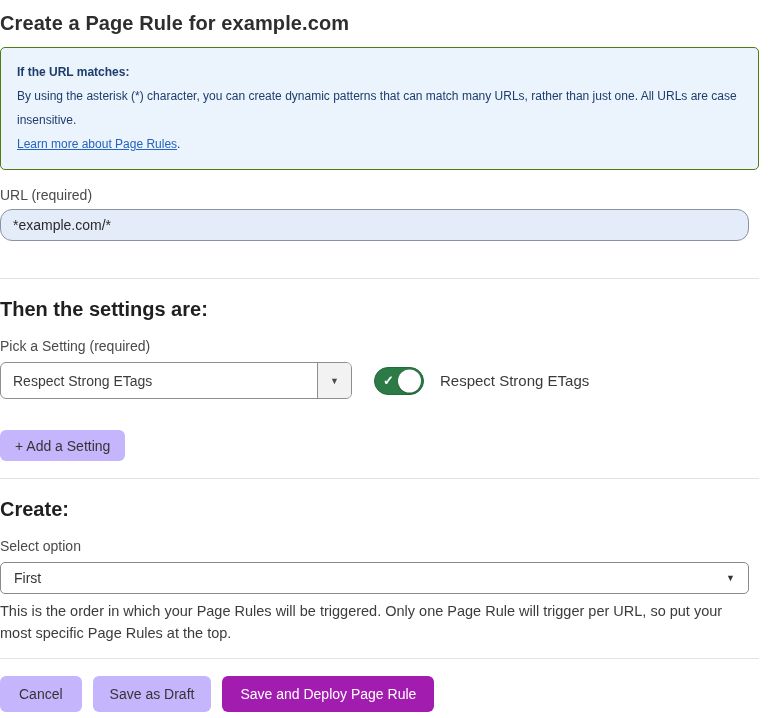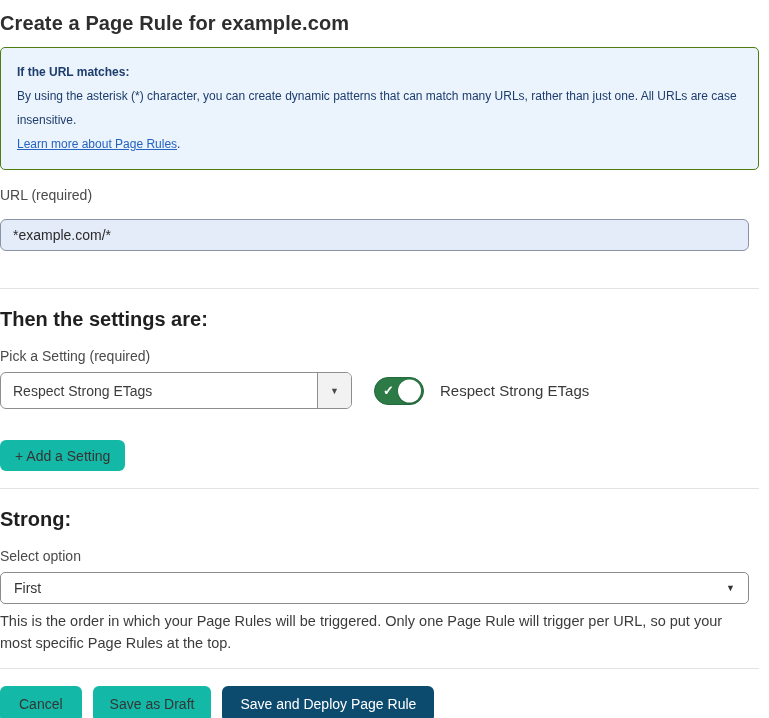--- a/index.html
+++ b/index.html
@@ -39,26 +39,26 @@
   }
   .info-link-suffix { color: #1d3d6d; }
 
   .field-label {
     font-size: 14px;
     color: #4a4a4a;
     margin-top: 17px;
   }
 
   .url-input {
-    margin-top: 16px;
+    margin-top: 6px;
     width: 749px;
     height: 32px;
     background: #e4ecfa;
     border: 1px solid #8a93a3;
-    border-radius: 6px;
+    border-radius: 12px;
     padding: 0 12px;
     font-size: 14px;
     color: #2a2a2a;
     font-family: "Liberation Sans", sans-serif;
     outline: none;
   }
 
   .divider {
     border: none;
     border-top: 1px solid #e3e3e3;
@@ -152,21 +152,21 @@
     border: none;
     border-radius: 6px;
     font-family: "Liberation Sans", sans-serif;
     font-size: 14px;
     cursor: pointer;
     display: inline-flex;
     align-items: center;
     justify-content: center;
   }
   .btn-gray {
-    background: #14b8a6;
+    background: #c4b5fd;
     color: #353535;
   }
   .add-setting-btn {
     margin-top: 31px;
     height: 31px;
     padding: 0 15px;
   }
 
   .order-select {
     margin-top: 8px;
@@ -194,21 +194,21 @@
 
   .footer {
     margin-top: 17px;
     display: flex;
     gap: 11px;
   }
   .footer .btn { height: 36px; }
   .cancel-btn { padding: 0 19px; }
   .draft-btn { padding: 0 17px; }
   .deploy-btn {
-    background: #0c4a6e;
+    background: #a21caf;
     color: #ffffff;
     padding: 0 18px;
   }
 </style>
 </head>
 <body>
 
 <div class="container">
 
   <h1 class="page-title">Create a Page Rule for example.com</h1>
@@ -239,21 +239,21 @@
       <span class="toggle-check">✓</span>
       <span class="toggle-knob"></span>
     </div>
     <div class="toggle-label">Respect Strong ETags</div>
   </div>
 
   <button class="btn btn-gray add-setting-btn">+ Add a Setting</button>
 
   <hr class="divider divider-2">
 
-  <div class="section-heading">Strong:</div>
+  <div class="section-heading">Create:</div>
 
   <div class="field-label">Select option</div>
 
   <div class="order-select">
     <span class="order-select-value">First</span>
     <span class="order-select-arrow">▼</span>
   </div>
 
   <div class="order-help">This is the order in which your Page Rules will be triggered. Only one Page Rule will trigger per URL, so put your most specific Page Rules at the top.</div>
 

